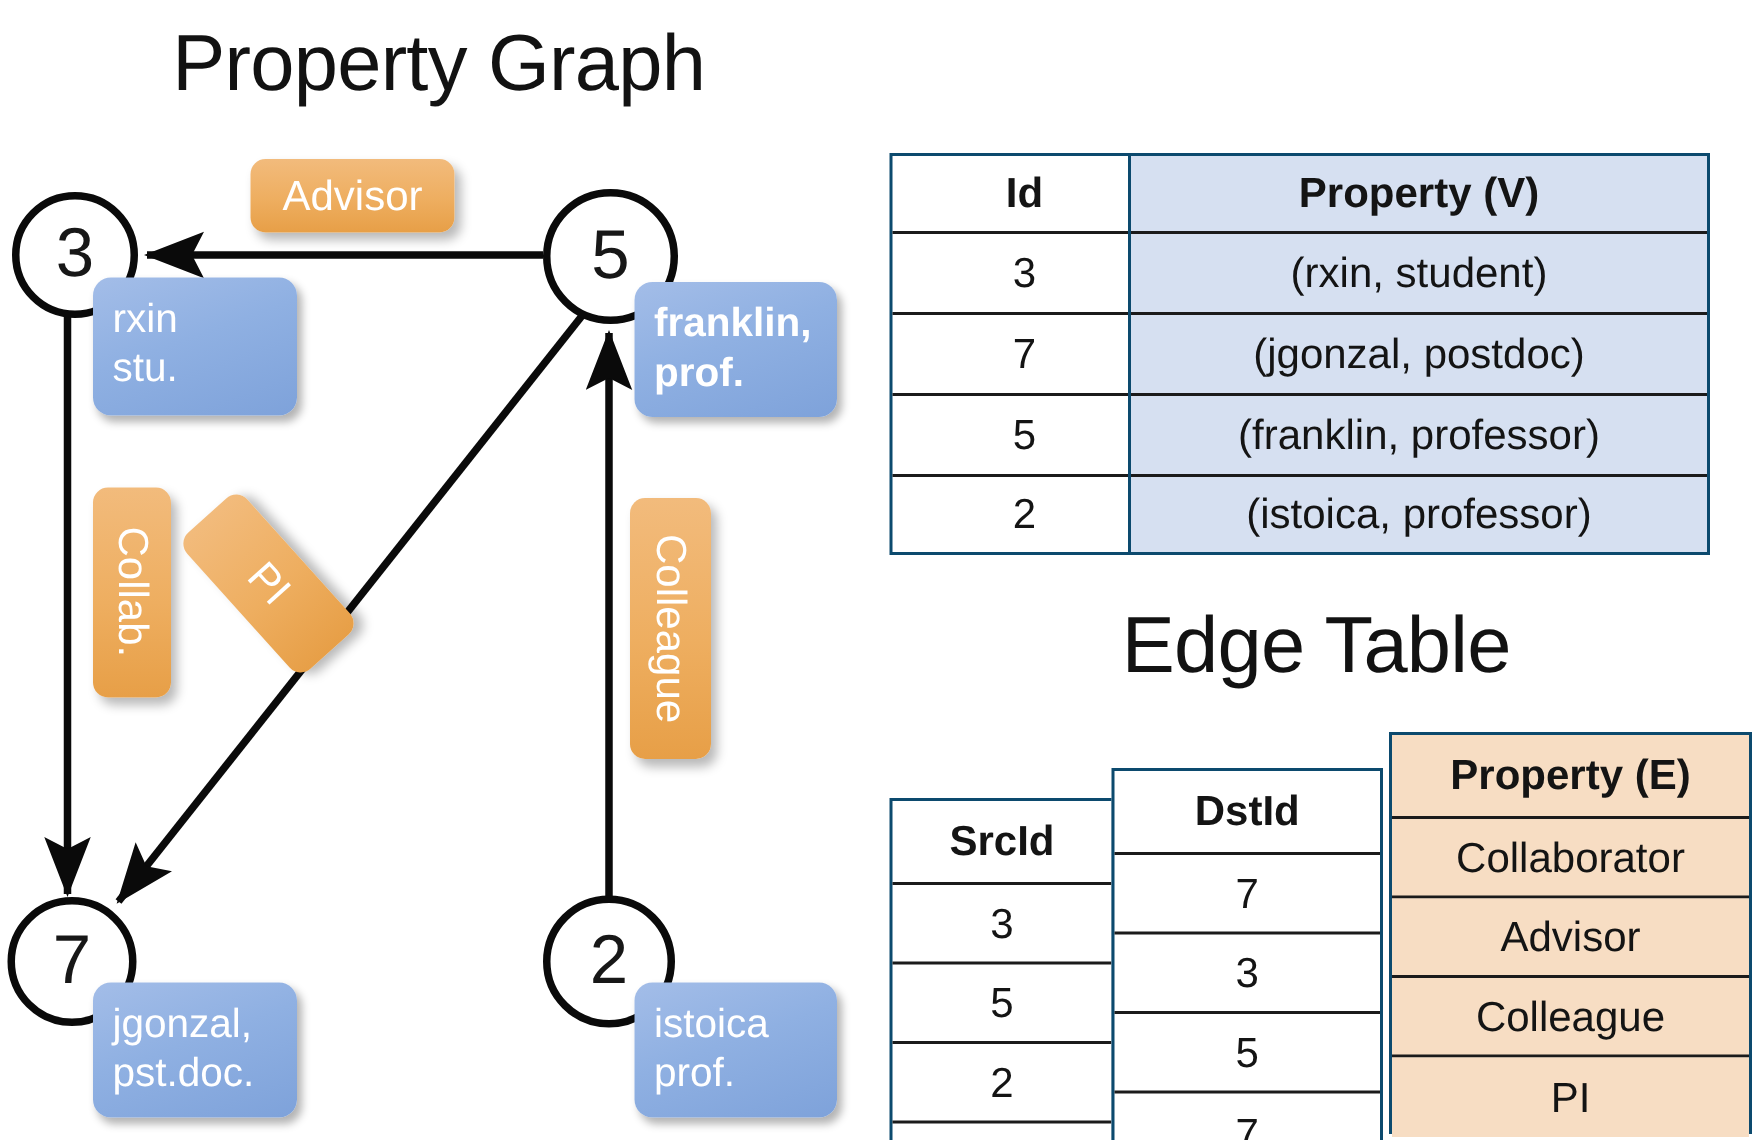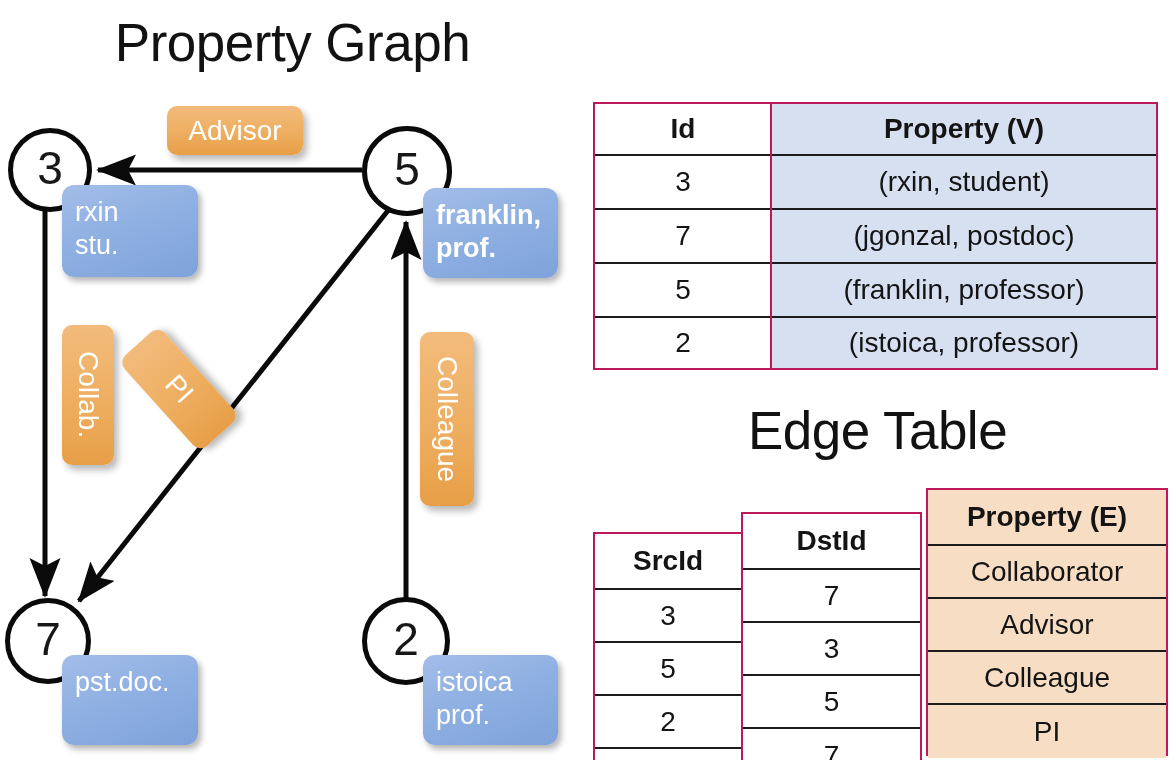--- a/index.html
+++ b/index.html
@@ -63,21 +63,21 @@
     box-shadow:4px 5px 7px rgba(0,0,0,0.28);
     color:#ffffff;
     z-index:5;
     display:flex;align-items:center;justify-content:center;
   }
   .ebox span{font-size:28px;white-space:nowrap;line-height:1;}
   .vert span{writing-mode:vertical-rl;text-orientation:mixed;}
 
   
   .tbl{position:absolute;}
-  .tcol{position:absolute;border:2px solid #be185d;box-sizing:border-box;background:#fff;}
+  .tcol{position:absolute;border:2px solid #0c4a6e;box-sizing:border-box;background:#fff;}
   .cell{
     box-sizing:border-box;
     display:flex;align-items:center;justify-content:center;
     font-size:28px;color:#141414;
     border-bottom:2px solid #1b1b1b;
     font-weight:300;
   }
   .cell:last-child{border-bottom:none;}
   .cell.hd{font-weight:700;font-size:28px;}
   .blue{background:#d6e0f1;}
@@ -122,20 +122,21 @@
     </div>
     <div class="pbox" style="left:423px;top:188px;width:135px;height:90px;font-weight:bold;">
       <div>franklin,</div>
       <div>prof.</div>
     </div>
 
     <div class="node" style="left:5px;top:598px;width:86px;height:86px;">
       <span>7</span>
     </div>
     <div class="pbox" style="left:62px;top:655px;width:136px;height:90px;">
+      <div>jgonzal,</div>
       <div>pst.doc.</div>
     </div>
 
     <div class="node" style="left:362px;top:597px;width:88px;height:88px;">
       <span>2</span>
     </div>
     <div class="pbox" style="left:423px;top:655px;width:135px;height:90px;">
       <div>istoica</div>
       <div>prof.</div>
     </div>
@@ -160,21 +161,21 @@
   <div class="tbl">
 
     <div class="tcol" style="left:593px;top:102px;width:180px;height:268px;">
       <div class="cell hd" style="height:52px;">Id</div>
       <div class="cell" style="height:54px;">3</div>
       <div class="cell" style="height:54px;">7</div>
       <div class="cell" style="height:54px;">5</div>
       <div class="cell" style="height:50px;">2</div>
     </div>
 
-    <div class="tcol" style="left:770px;top:102px;width:388px;height:268px;">
+    <div class="tcol" style="left:752px;top:102px;width:388px;height:268px;">
       <div class="cell hd blue" style="height:52px;">Property (V)</div>
       <div class="cell blue" style="height:54px;">(rxin, student)</div>
       <div class="cell blue" style="height:54px;">(jgonzal, postdoc)</div>
       <div class="cell blue" style="height:54px;">(franklin, professor)</div>
       <div class="cell blue" style="height:50px;">(istoica, professor)</div>
     </div>
   </div>
 
   <div class="tbl">
 

